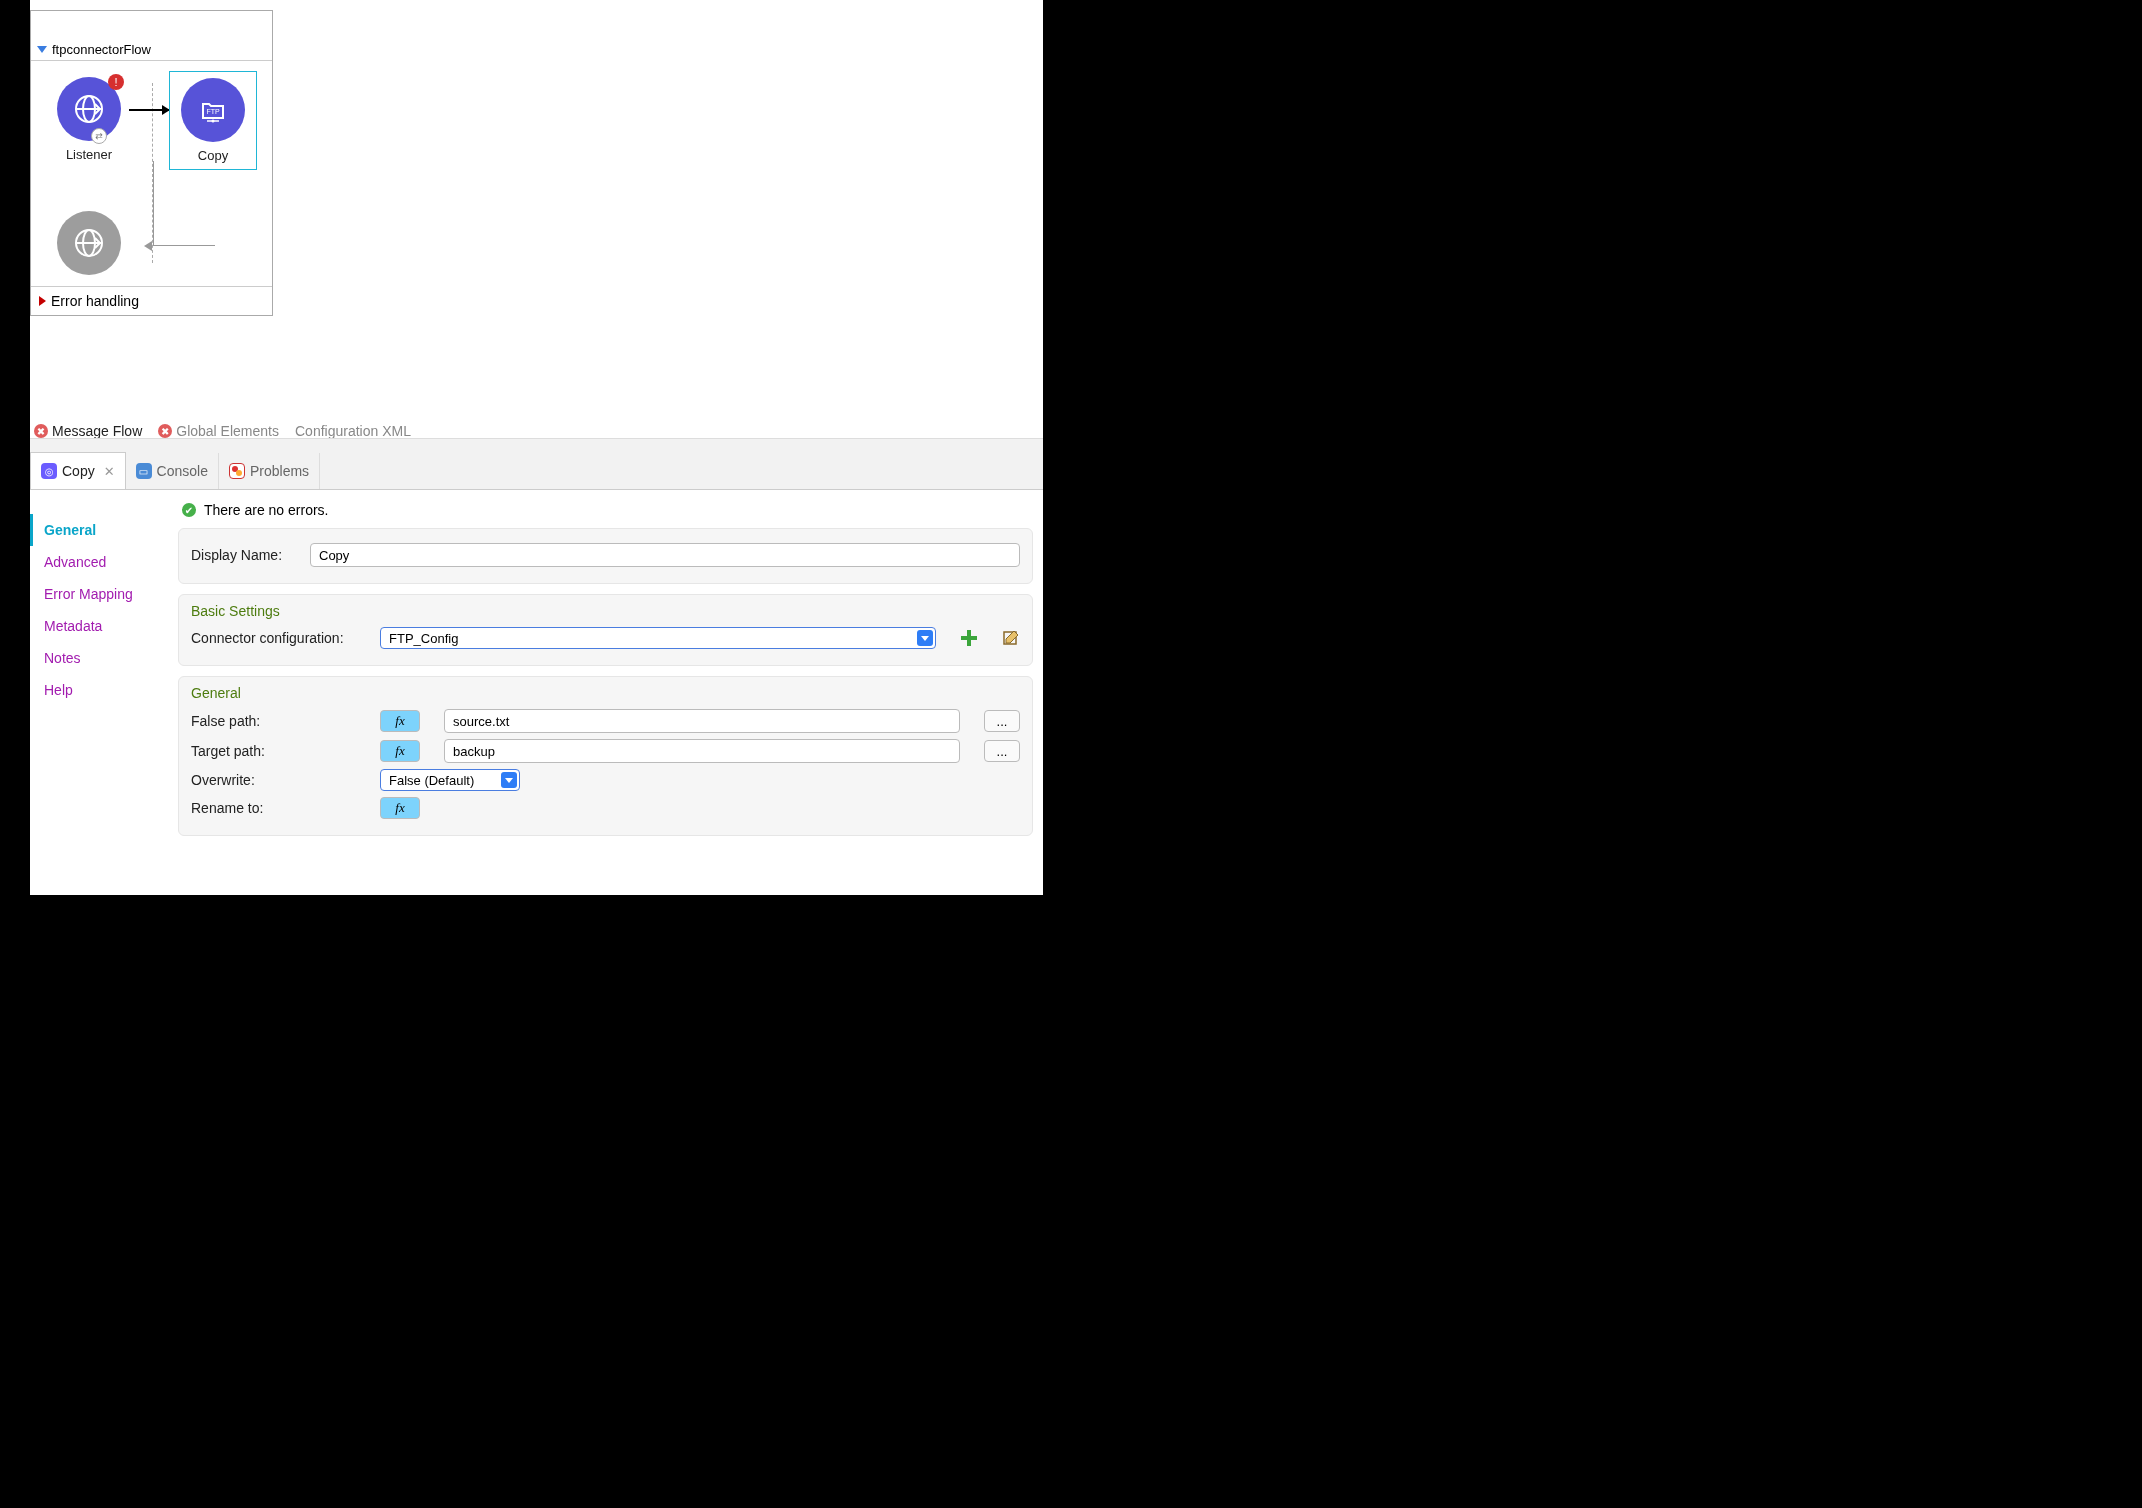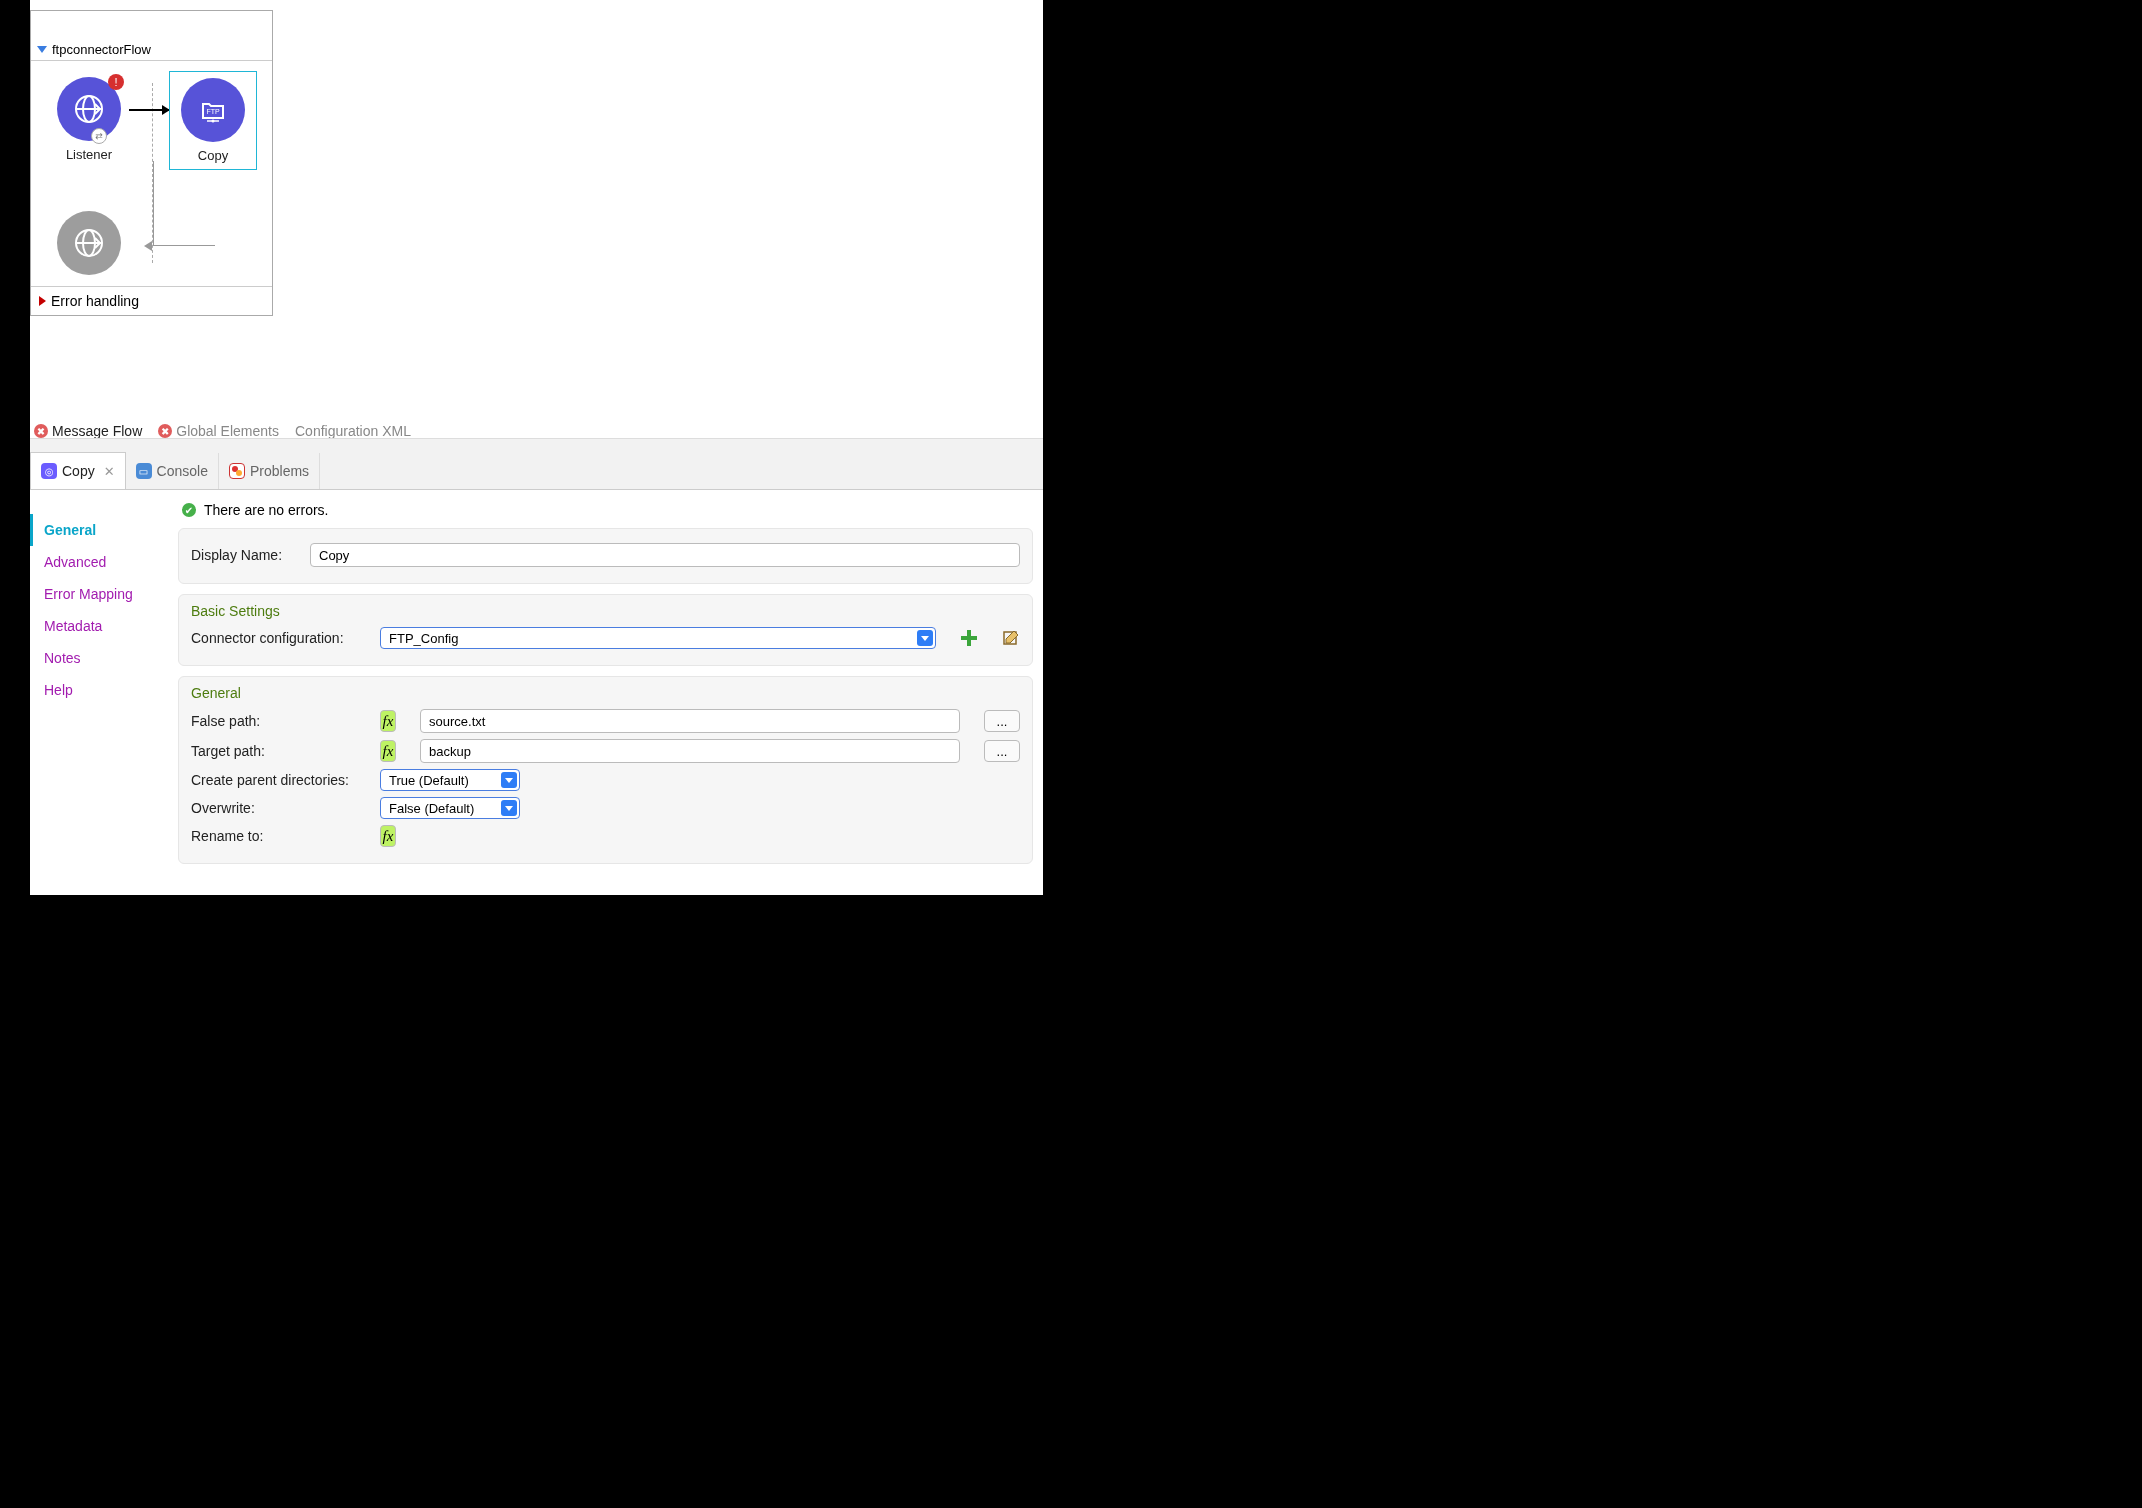--- a/index.html
+++ b/index.html
@@ -256,28 +256,28 @@
       display:flex; align-items:center; justify-content:center;
     }
     .select-caret::after {
       content:"";
       border-left:4px solid transparent;
       border-right:4px solid transparent;
       border-top:5px solid #fff;
     }
     .select-input.wide { flex:1; min-width:0; }
     .fx-btn {
-      width:16px; height:22px;
+      width:40px; height:22px;
       border:1px solid #bbb;
       border-radius:4px;
-      background:#bef264;
+      background:#7dd3fc;
       display:flex; align-items:center; justify-content:center;
       font-style:italic;
       font-family: Georgia, serif;
-      font-size:15px;
+      font-size:13px;
     }
     .browse-btn {
       width:36px; height:22px;
       border:1px solid #bbb;
       border-radius:4px;
       background:#fafafa;
       display:flex; align-items:center; justify-content:center;
       font-size:13px;
     }
     .add-icon {
@@ -462,27 +462,20 @@
           <div class="browse-btn">...</div>
         </div>
 
         <div class="form-row">
           <div class="form-label">Target path:</div>
           <div class="fx-btn">fx</div>
           <input class="text-input" value="backup" style="">
           <div class="browse-btn">...</div>
         </div>
 
-        <div class="form-row">
-          <div class="form-label">Create parent directories:</div>
-          <div class="select-input">
-            <span>True (Default)</span>
-            <span class="select-caret"></span>
-          </div>
-        </div>
 
         <div class="form-row">
           <div class="form-label">Overwrite:</div>
           <div class="select-input">
             <span>False (Default)</span>
             <span class="select-caret"></span>
           </div>
         </div>
 
         <div class="form-row">

